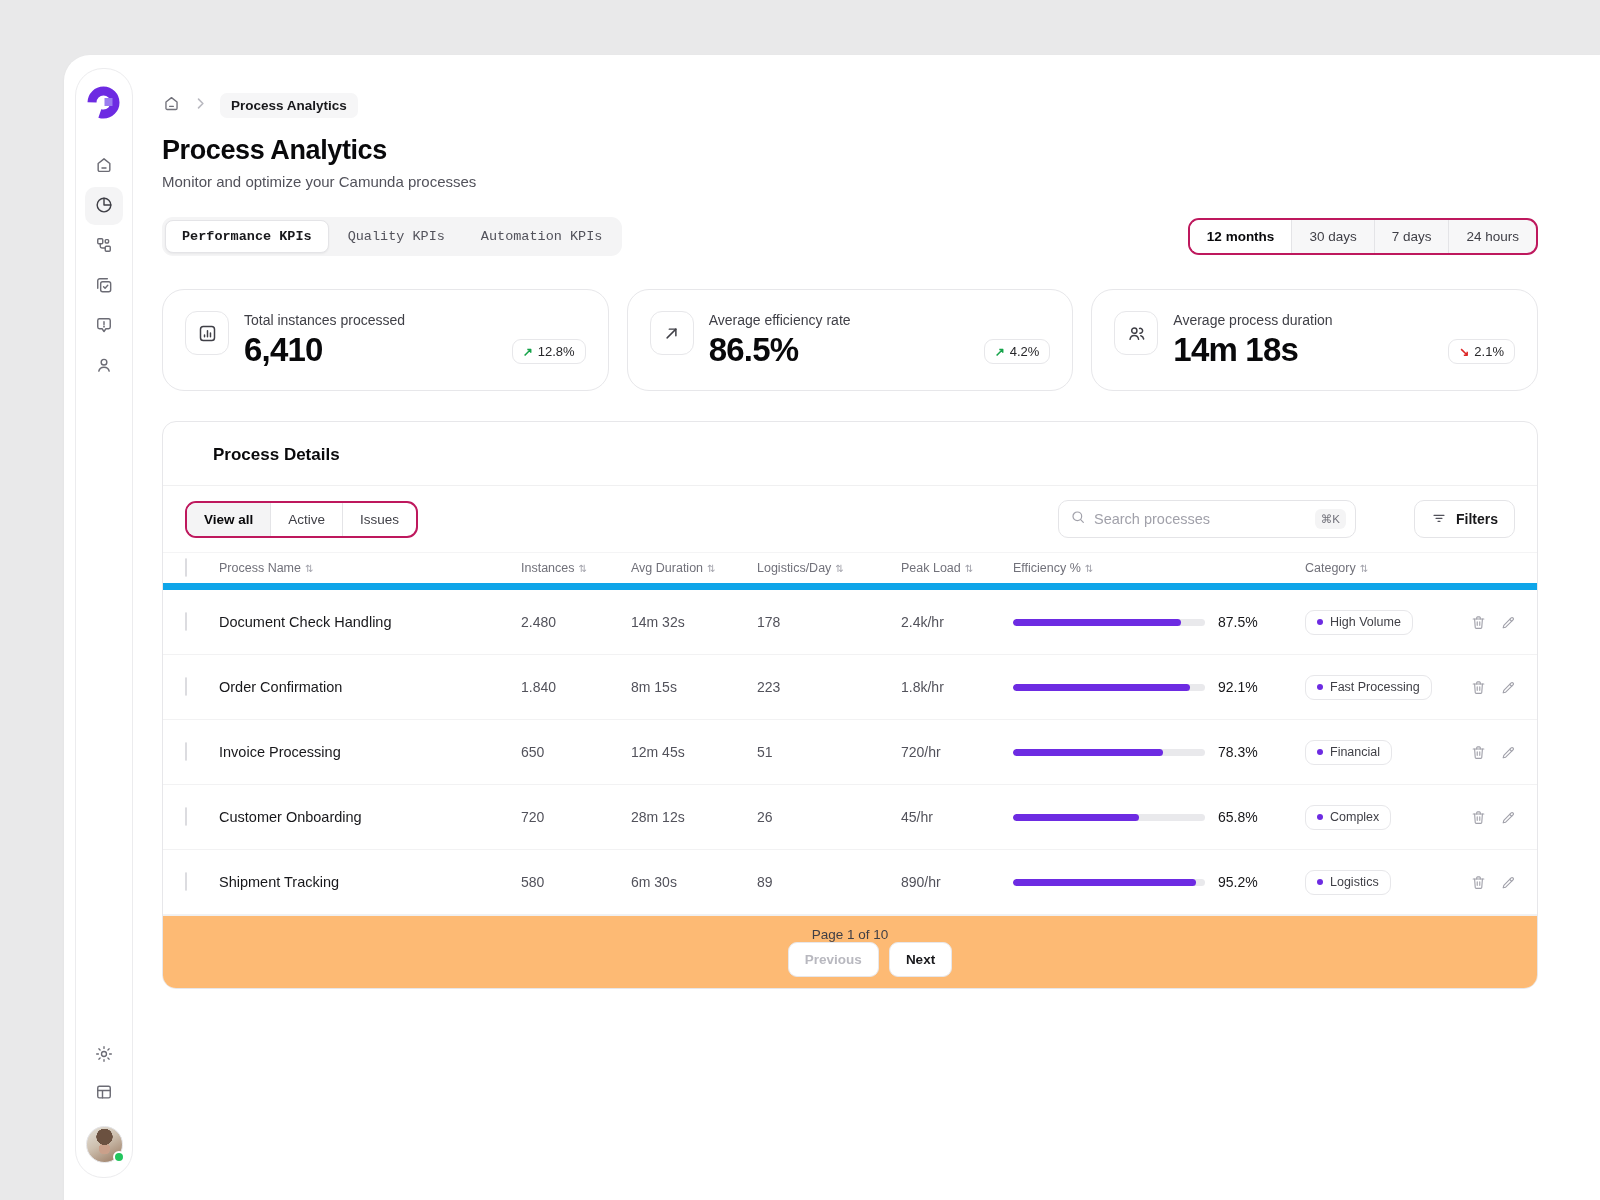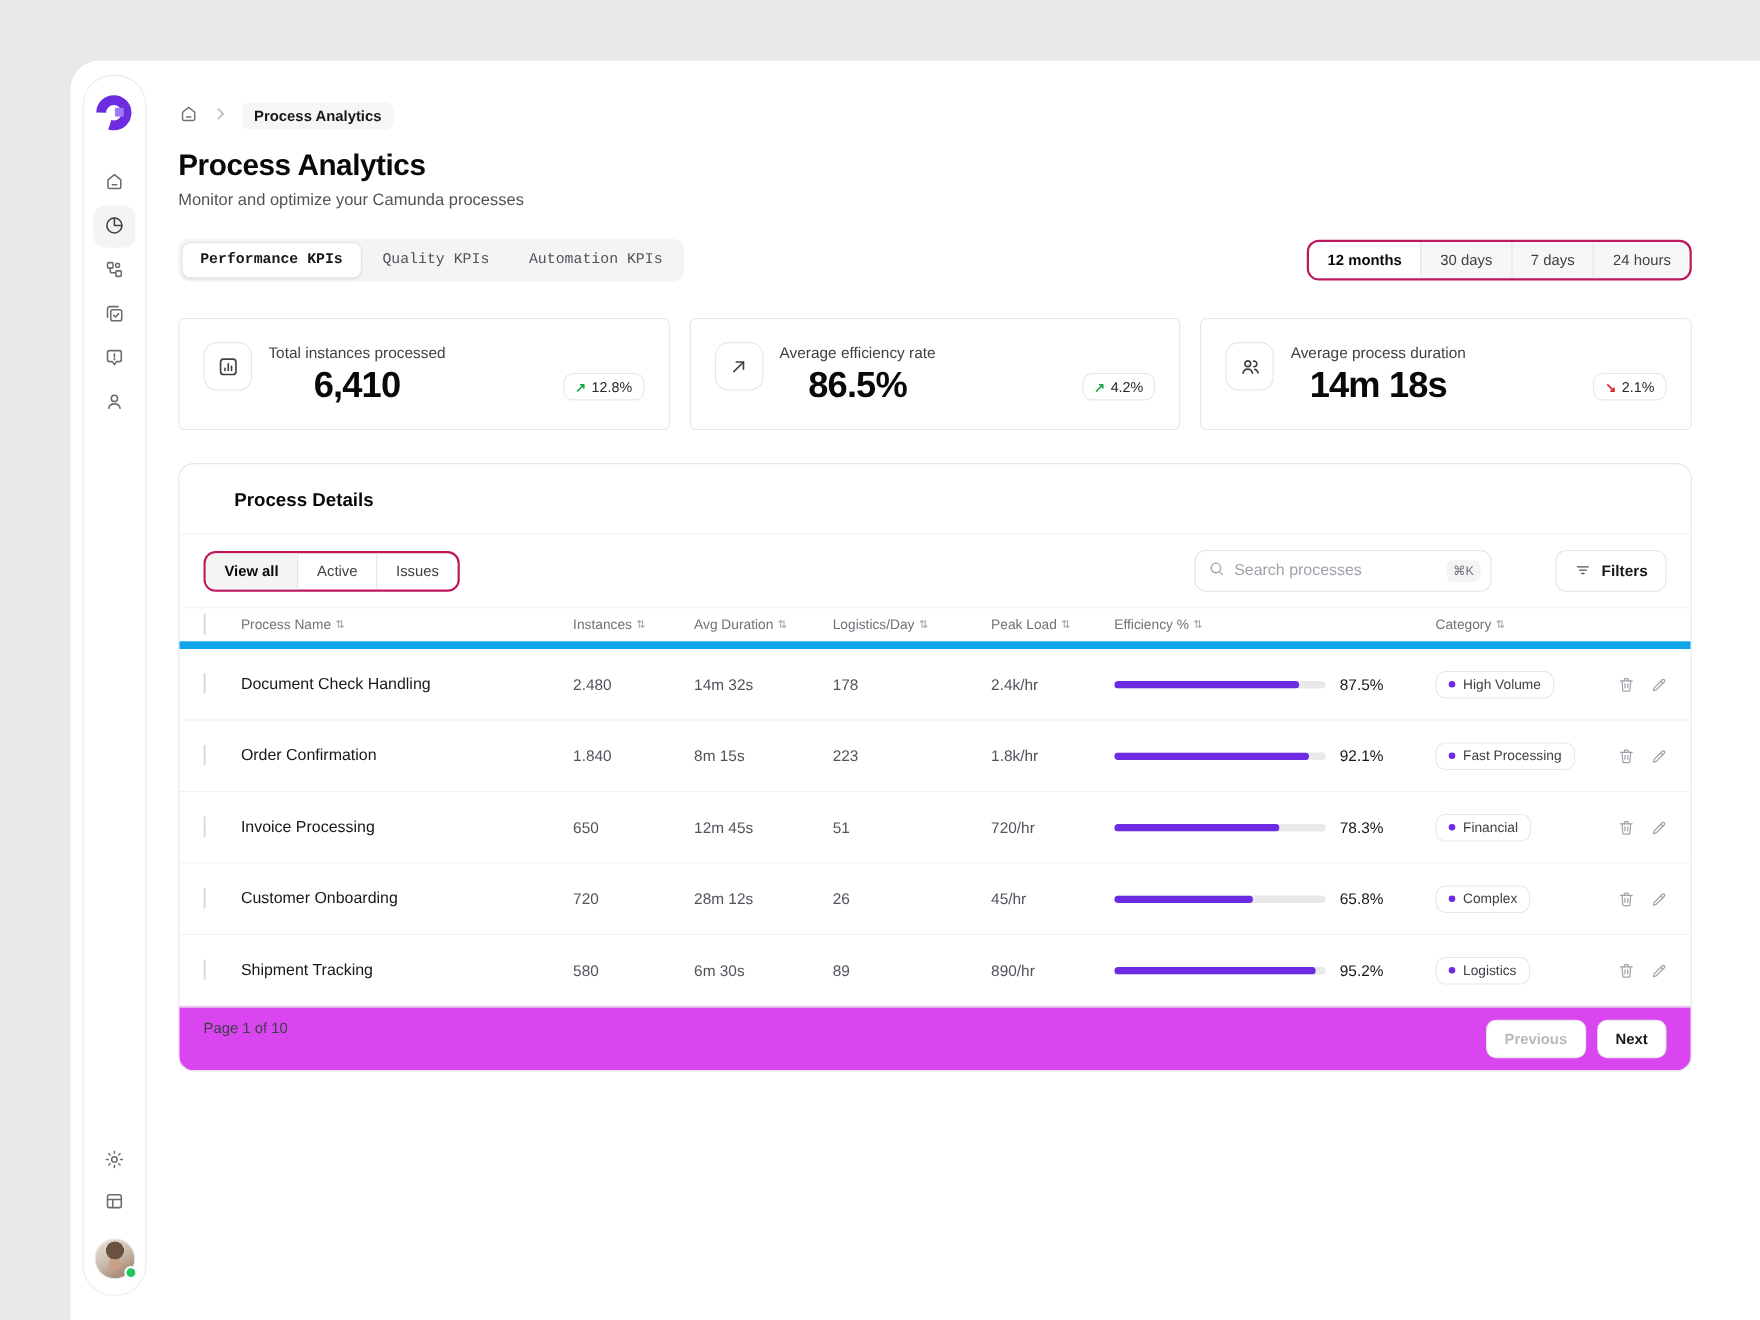--- a/index.html
+++ b/index.html
@@ -85,22 +85,22 @@
   .seg-joined .seg{
     border:none; border-left:1px solid #e4e4e7; background:transparent; font-family:inherit;
     padding:9px 17px; font-size:13.5px; font-weight:500; color:#3f3f46; cursor:pointer; white-space:nowrap;
   }
   .seg-joined .seg:first-child{ border-left:none; }
   .seg-joined .seg.active{ background:#fff; color:#09090b; font-weight:700; }
 
   
   .stats{ margin-top:33px; display:grid; grid-template-columns:1fr 1fr 1fr; gap:18px; }
   .stat-card{
-    border:1px solid var(--border); border-radius:6px; background:#fff;
-    padding:21px 22px; display:flex; align-items:flex-start;text-align:center;
+    border:1px solid var(--border); border-radius:22px; background:#fff;
+    padding:21px 22px; display:flex; align-items:flex-start;
   }
   .stat-icon{
     width:44px; height:44px; border:1px solid var(--border); border-radius:12px;
     display:flex; align-items:center; justify-content:center; color:#3f3f46; flex:none;
   }
   .stat-icon svg{ width:21px; height:21px; }
   .stat-body{ margin-left:15px; }
   .stat-label{ font-size:14px; font-weight:500; color:#3f3f46; margin-top:1px; }
   .stat-value{ font-size:33px; font-weight:700; letter-spacing:-.8px; color:#09090b; margin-top:3px; }
   .trend-badge{
@@ -111,21 +111,21 @@
   }
   .trend-badge .arrow{ font-size:12px; font-weight:700; }
 
   
   .details-card{ margin-top:30px; border:1px solid var(--border); border-radius:14px; background:#fff; overflow:hidden; }
   .details-header{ padding:23px 22px 20px; border-bottom:1px solid #f0f0f1; }
   .details-title{ font-size:17px; font-weight:700; color:#09090b;margin-left:28px; }
   .details-toolbar{ padding:14px 22px; display:flex; justify-content:space-between; align-items:center; border-bottom:1px solid #f4f4f5; }
   .search-filters{ display:flex; gap:14px; }
   .search-box{
-    width:270px; height:38px; border:1px solid #e4e4e7; border-radius:10px;
+    width:298px; height:38px; border:1px solid #e4e4e7; border-radius:10px;
     display:flex; align-items:center; padding:0 9px 0 11px; background:#fff;
   }
   .search-box svg{ width:16px; height:16px; color:#a1a1aa; flex:none; }
   .search-box input{
     border:none; outline:none; flex:1; min-width:0; margin-left:8px;
     font-size:14.5px; font-family:inherit; color:#18181b; background:transparent;
   }
   .search-box input::placeholder{ color:#a1a1aa; }
   .kbd{
     background:#f4f4f5; border-radius:6px; padding:3px 6px; font-size:11.5px; color:#71717a;
@@ -155,22 +155,22 @@
   .cat-badge{
     display:inline-flex; align-items:center; gap:7px; border:1px solid var(--border); border-radius:9px;
     padding:4.5px 11px; font-size:12.5px; font-weight:500; color:#3f3f46; background:#fff;
   }
   .cat-dot{ width:6px; height:6px; border-radius:50%; background:var(--accent); }
   .row-actions{ display:flex; gap:13px; justify-content:flex-end; }
   .icon-btn{ border:none; background:transparent; padding:0; color:#a1a1aa; cursor:pointer; display:flex; }
   .icon-btn svg{ width:17px; height:17px; }
 
   .details-footer{
-    background:#d946ef; border-top:1px solid #f0f0f1; padding:11px 22px;
-    display:flex; justify-content:space-between; align-items:flex-start;
+    background:#fdba74; border-top:1px solid #f0f0f1; padding:11px 22px;
+    display:flex; justify-content:space-between; align-items:center;flex-direction:column;
   }
   .page-label{ font-size:13.5px; color:#3f3f46; }
   .pager{ display:flex; gap:10px;padding-left:40px; }
   .pg-btn{
     border:1px solid var(--border); border-radius:9px; background:#fff; padding:9px 16px;
     font-size:13.5px; font-weight:700; font-family:inherit; cursor:pointer; color:#18181b;
   }
   .pg-btn.disabled{ color:#b8b8bf; cursor:default; }
 </style>
 </head>

